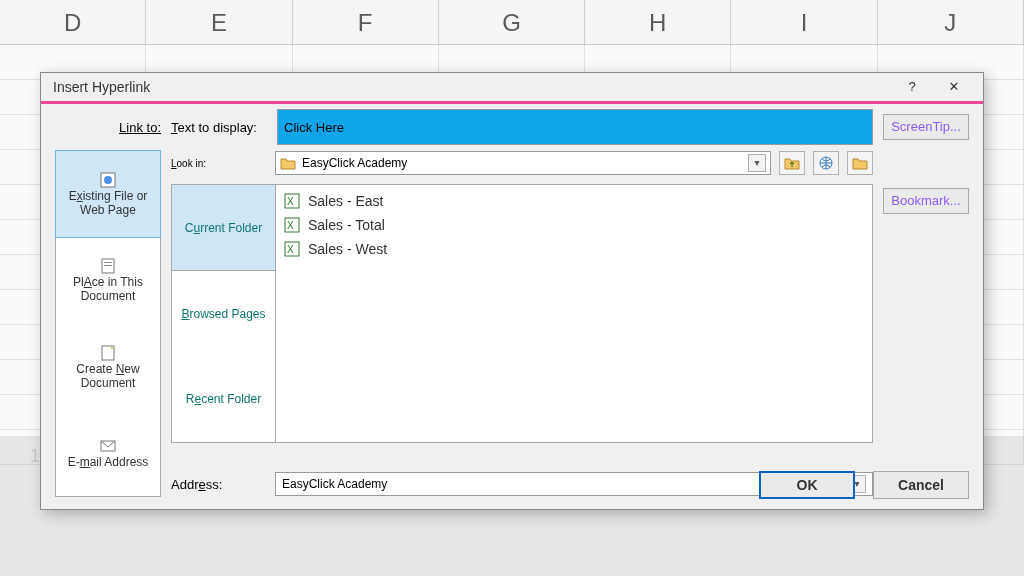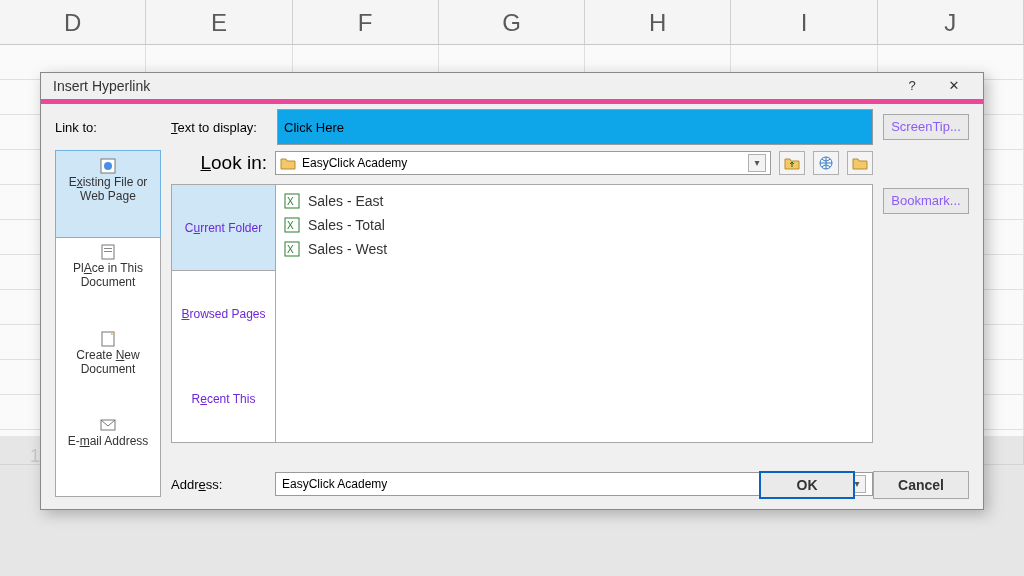--- a/index.html
+++ b/index.html
@@ -71,21 +71,21 @@
     border: 1px solid #888;
     box-shadow: 4px 4px 14px rgba(0,0,0,0.25);
     display: flex;
     flex-direction: column;
   }
   .titlebar {
     height: 31px;
     display: flex;
     align-items: center;
     padding: 0 8px 0 12px;
-    border-bottom: 5px solid #ec4899;
+    border-bottom: 3px solid #ec4899;
   }
   .titlebar .title {
     flex: 1;
     font-size: 14px;
     color: #333;
   }
   .titlebar .tbtn {
     width: 42px;
     height: 24px;
     text-align: center;
@@ -104,22 +104,23 @@
   }
 
   .top-row {
     display: flex;
     align-items: center;
     height: 26px;
     gap: 10px;
   }
   .link-to-label {
     width: 106px;
-    text-align: left;
+    text-align: right;
     font-size: 13px;
+    text-decoration: underline;
   }
   .text-display-label {
     width: 96px;
     font-size: 13px;
   }
   .text-display-input {
     flex: 1;
     height: 36px;
     border: 1px solid #9a9a9a;
     background: #0ea5e9;
@@ -154,21 +155,21 @@
   }
   .linkto-item {
     flex: 1;
     padding: 6px 4px;
     text-align: center;
     font-size: 12px;
     color: #333;
     display: flex;
     flex-direction: column;
     align-items: center;
-    justify-content: flex-start;
+    justify-content: center;
     gap: 0;
   }
   .linkto-item.selected {
     background: #cfe6f7;
     border: 1px solid #6fb4e4;
     margin: -1px;
   }
   .linkto-icon {
     width: 18px;
     height: 18px;
@@ -180,21 +181,21 @@
     display: flex;
     flex-direction: column;
     gap: 8px;
   }
   .lookin-row {
     display: flex;
     align-items: center;
     gap: 8px;
     height: 26px;
   }
-  .lookin-label { width: 96px; font-size: 19px; text-align: right; }
+  .lookin-label { width: 96px; font-size: 10px; }
   .lookin-combo {
     flex: 1;
     height: 24px;
     border: 1px solid #9a9a9a;
     background: #fff;
     display: flex;
     align-items: center;
     padding: 0 4px;
     gap: 6px;
   }
@@ -232,21 +233,21 @@
     display: flex;
     flex-direction: column;
   }
   .files-tab {
     flex: 1;
     display: flex;
     align-items: center;
     justify-content: center;
     text-align: center;
     font-size: 12px;
-    color: #6d28d9;
+    color: #0f766e;
   }
   .files-tab.selected {
     background: #cfe6f7;
     border-bottom: 1px solid #a8a8a8;
   }
   .files-list {
     flex: 1;
     border: 1px solid #a8a8a8;
     background: #fff;
     padding: 4px 8px;
@@ -543,21 +544,21 @@
 
         <div class="files-area">
           <div class="files-tabs">
             <div class="files-tab selected">
               <span><span>C</span><span class="u">u</span><span>rrent Folder</span></span>
             </div>
             <div class="files-tab">
               <span><span></span><span class="u">B</span><span>rowsed Pages</span></span>
             </div>
             <div class="files-tab">
-              <span><span>R</span><span class="u">e</span><span>cent This</span></span>
+              <span><span>R</span><span class="u">e</span><span>cent Folder</span></span>
             </div>
           </div>
           <div class="files-list">
             <div class="file-item">
               <span>
                   <svg width="16" height="16">
                     <rect x="1" y="1" width="14" height="14" fill="#fff" stroke="#2e7d32"></rect>
                     <text x="3" y="12" font-size="10" fill="#2e7d32">X</text>
                   </svg>
                 </span>

